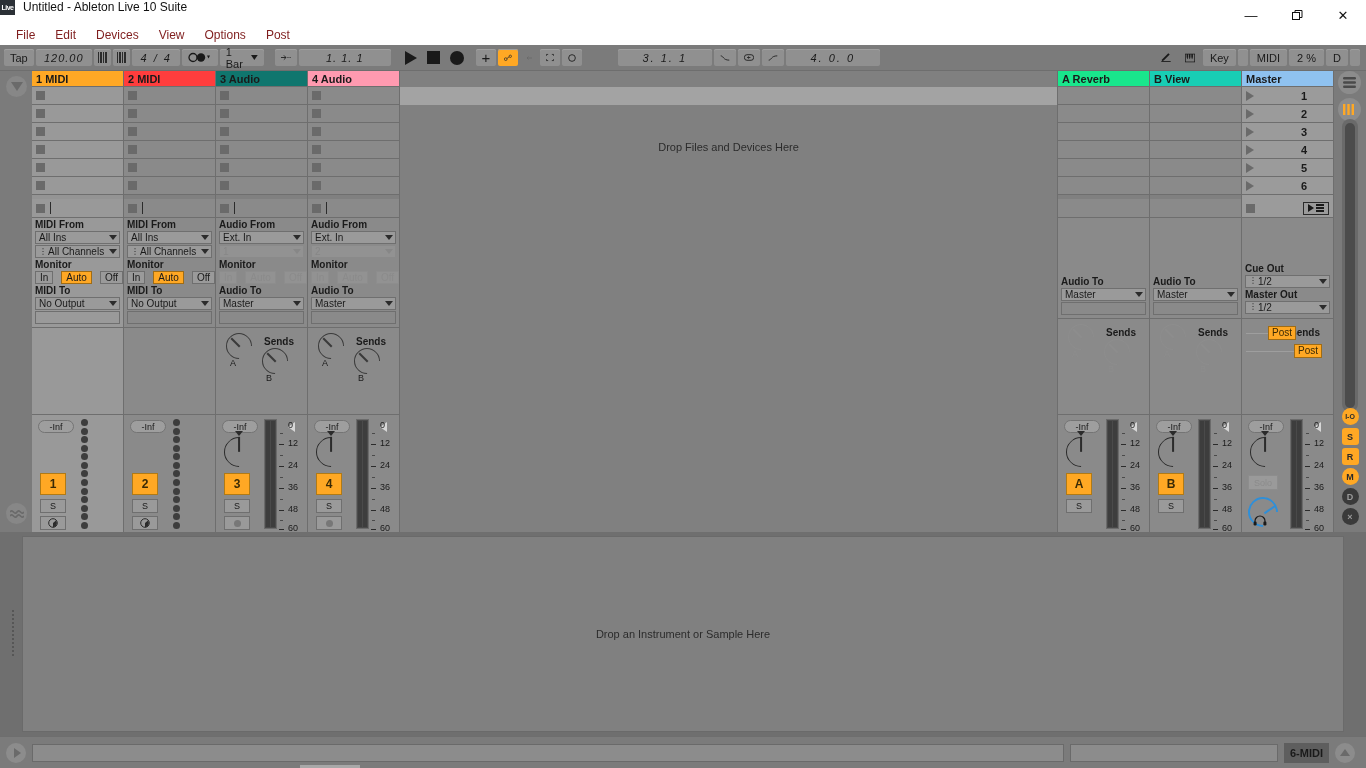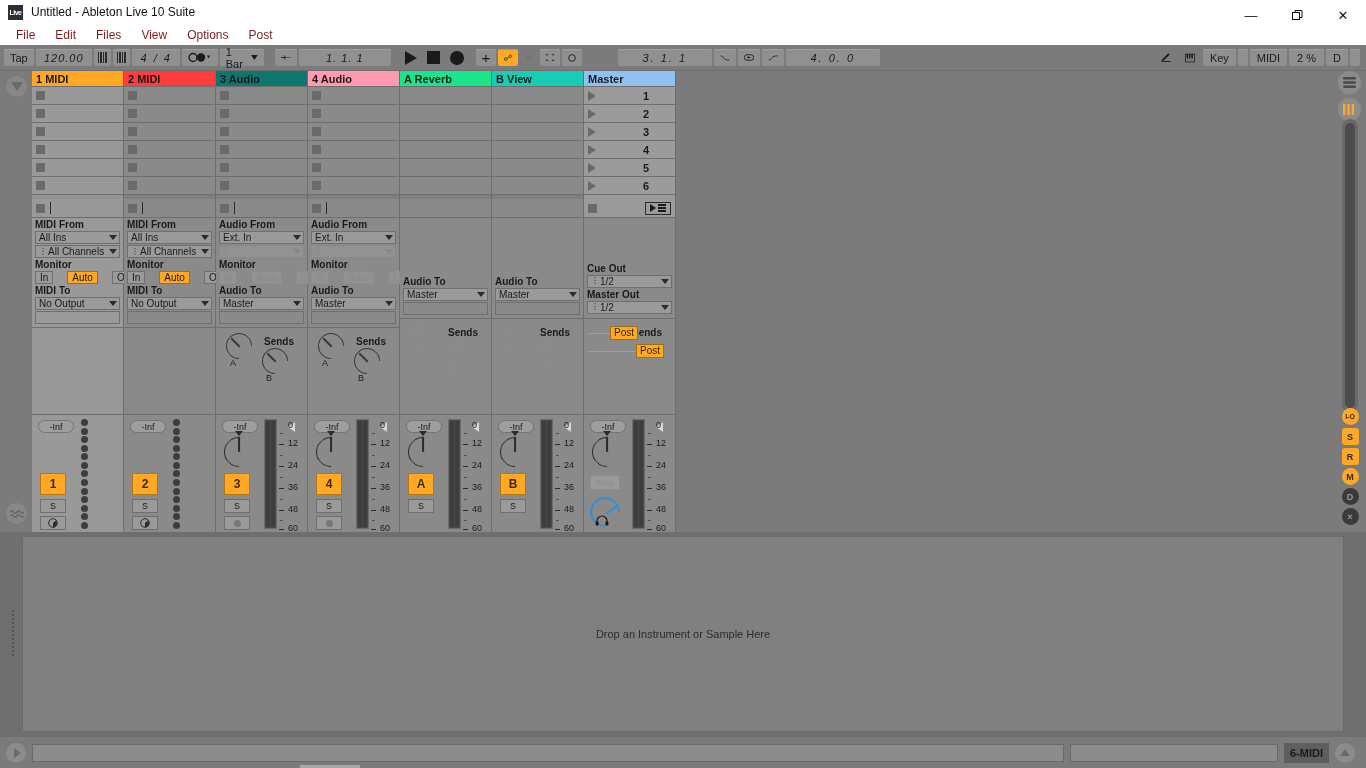--- a/index.html
+++ b/index.html
@@ -9,21 +9,21 @@
     background:#7b7b7b;
     font-size:11px;
     color:#1a1a1a;
     -webkit-font-smoothing:antialiased;
   }
   
   #titlebar{
     height:45px; background:#ffffff; position:relative;
     border-bottom:1px solid #ffffff;
   }
-  #titlebar .tb-row{ height:24px; display:flex; align-items:center; padding-left:8px;}
+  #titlebar .tb-row{ height:24px; display:flex; align-items:flex-start; padding-left:0;}
   #app-logo{
     width:15px;height:15px;background:#2b3036;color:#fff;
     font-size:7px;line-height:15px;text-align:center;font-weight:bold;
     letter-spacing:-.5px; margin-right:8px;
   }
   #win-title{ font-size:12px; color:#111; }
   #menubar{ height:21px; display:flex; align-items:center; padding-left:6px; gap:0px;}
   #menubar .menu-item{
     font-size:12px; color:#7f1d1d; padding:2px 10px; cursor:default;
   }
@@ -115,21 +115,21 @@
     display:flex;align-items:center;justify-content:space-between;
     padding:0 2px 0 3px; font-size:10px;color:#1a1a1a; margin-bottom:1px;
   }
   .chooser.dim{ color:#878787; border-color:#8a8a8a; background:#929292;}
   .chooser .arw{
     width:0;height:0;border-left:4px solid transparent;border-right:4px solid transparent;
     border-top:5px solid #2b2b2b;
   }
   .chooser.dim .arw{ border-top-color:#878787;}
   .chooser .dots{ font-size:8px; letter-spacing:-1px; margin-right:2px; line-height:8px;}
-  .monrow{ display:flex; gap:14px; margin-bottom:1px;}
+  .monrow{ display:flex; gap:8px; margin-bottom:1px;}
   .monbtn{
     height:13px;background:#9a9a9a;border:1px solid #6f6f6f;
     font-size:10px;padding:0 4px;line-height:11px;color:#1a1a1a;
   }
   .monbtn.on{ background:#ffa824; border-color:#a06c14;}
   .monbtn.dim{ color:#8b8b8b;border-color:#8d8d8d;background:#929292;}
   .blankbox{ height:13px;background:#8a8a8a;border:1px solid #6f6f6f;}
   .track.sel .blankbox{ background:#9a9a9a;}
 
   
@@ -313,21 +313,21 @@
 <body>
 
 <div id="titlebar">
   <div class="tb-row">
     <div id="app-logo">Live</div>
     <div id="win-title">Untitled - Ableton Live 10 Suite</div>
   </div>
   <div id="menubar">
     <div class="menu-item">File</div>
     <div class="menu-item">Edit</div>
-    <div class="menu-item">Files</div>
+    <div class="menu-item">Devices</div>
     <div class="menu-item">View</div>
     <div class="menu-item">Options</div>
     <div class="menu-item">Post</div>
   </div>
   <div id="win-controls">
     <div class="wc">—</div>
     <div class="wc">
       <svg width="11" height="11" viewBox="0 0 11 11">
           <rect x="0.5" y="2.5" width="7" height="7" fill="none" stroke="#111"></rect>
           <path d="M3 2.5V0.5h7v7H8" fill="none" stroke="#111"></path>
@@ -830,20 +830,24 @@
             <div style="top:104px">60</div>
           <div class="minitick" style="top:14px"></div>
             <div class="minitick" style="top:36px"></div>
           <div class="minitick" style="top:58px"></div>
             <div class="minitick" style="top:80px"></div>
           <div class="minitick" style="top:101px"></div>
         </div>
       </div>
     </div>
 
+    <div id="droparea">
+      <div class="hl"></div>
+      <div class="txt">Drop Files and Devices Here</div>
+    </div>
 
     <div class="track">
       <div class="track-name" style="background:#19e68c">A Reverb</div>
       <div class="slots">
         <div class="slot"></div>
         <div class="slot"></div>
         <div class="slot"></div>
         <div class="slot"></div>
         <div class="slot"></div>
         <div class="slot"></div>

